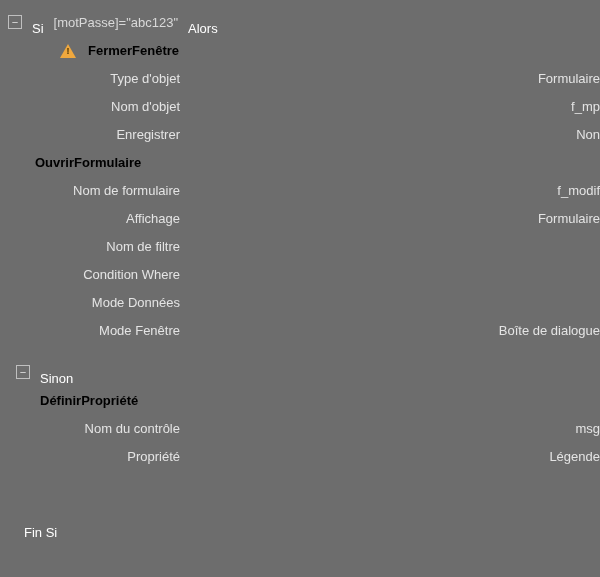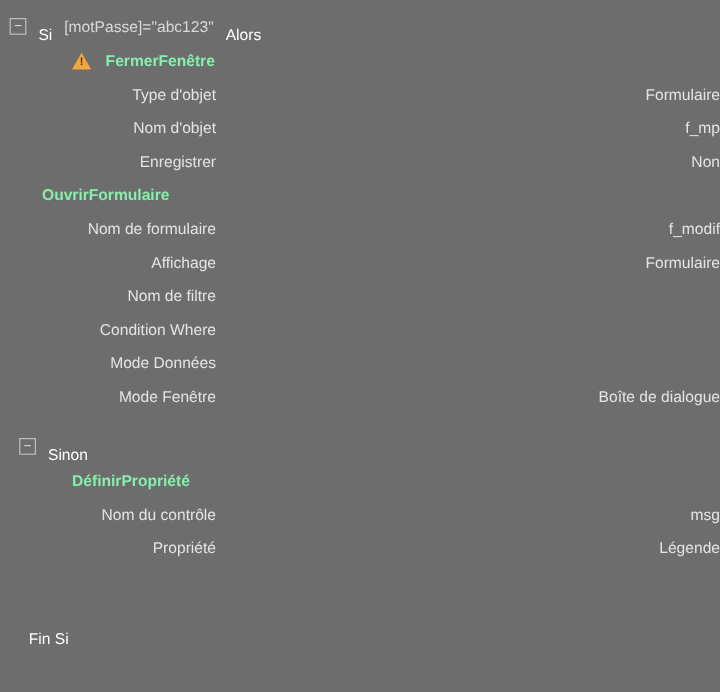--- a/index.html
+++ b/index.html
@@ -43,21 +43,21 @@
   }
   .expr {
     color: #d9d9d9;
     margin: 0 10px;
   }
   .action-row {
     padding-left: 60px;
   }
   .action-label {
     font-weight: 600;
-    color: #86efac;
+    color: #000000;
   }
   .warn {
     width: 0;
     height: 0;
     border-left: 8px solid transparent;
     border-right: 8px solid transparent;
     border-bottom: 14px solid #f0a83e;
     position: relative;
     margin-right: 12px;
     margin-top: 1px;
@@ -154,21 +154,21 @@
     <span class="param-value">Boîte de dialogue</span>
   </div>
 
   <div style="height:14px"></div>
 
   <div class="row sinon-row">
     <span class="toggle">−</span>
     <span class="kw">Sinon</span>
   </div>
 
-  <div class="row action-row" style="padding-left:60px">
+  <div class="row action-row" style="padding-left:40px">
     <span class="action-label">DéfinirPropriété</span>
   </div>
   <div class="param-row">
     <span class="param-label">Nom du contrôle</span>
     <span class="param-value">msg</span>
   </div>
   <div class="param-row">
     <span class="param-label">Propriété</span>
     <span class="param-value">Légende</span>
   </div>

